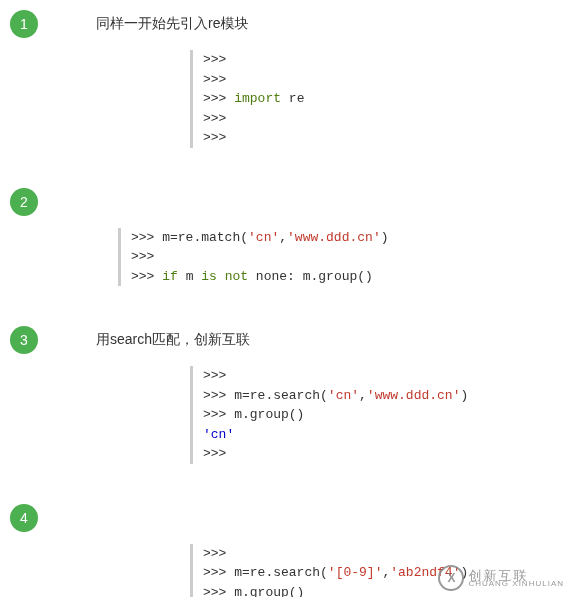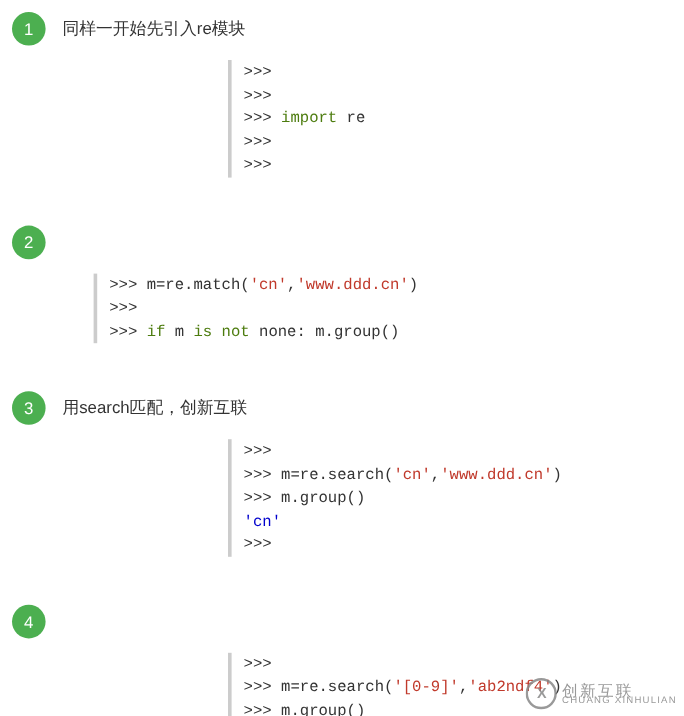--- a/index.html
+++ b/index.html
@@ -30,32 +30,33 @@
     display: flex;
     align-items: center;
     justify-content: center;
     font-size: 14px;
     flex-shrink: 0;
     margin-right: 14px;
   }
   .step-title {
     font-size: 14px;
     color: #333;
+    margin-left: 44px;
   }
   .code-block {
     margin-left: 170px;
     border-left: 3px solid #ccc;
     padding-left: 10px;
     font-family: Consolas, "Courier New", monospace;
     font-size: 13px;
     line-height: 1.5;
     white-space: pre;
   }
   .code-block.wide {
-    margin-left: 68px;
+    margin-left: 108px;
     font-family: Liberation Mono, monospace;
   }
   .code-block.mid {
     margin-left: 180px;
   }
   .kw-orange { color: #4d7c0f; }
   .kw-blue { color: #0000cd; }
   .str-red { color: #c0392b; }
   .watermark {
     position: fixed;

